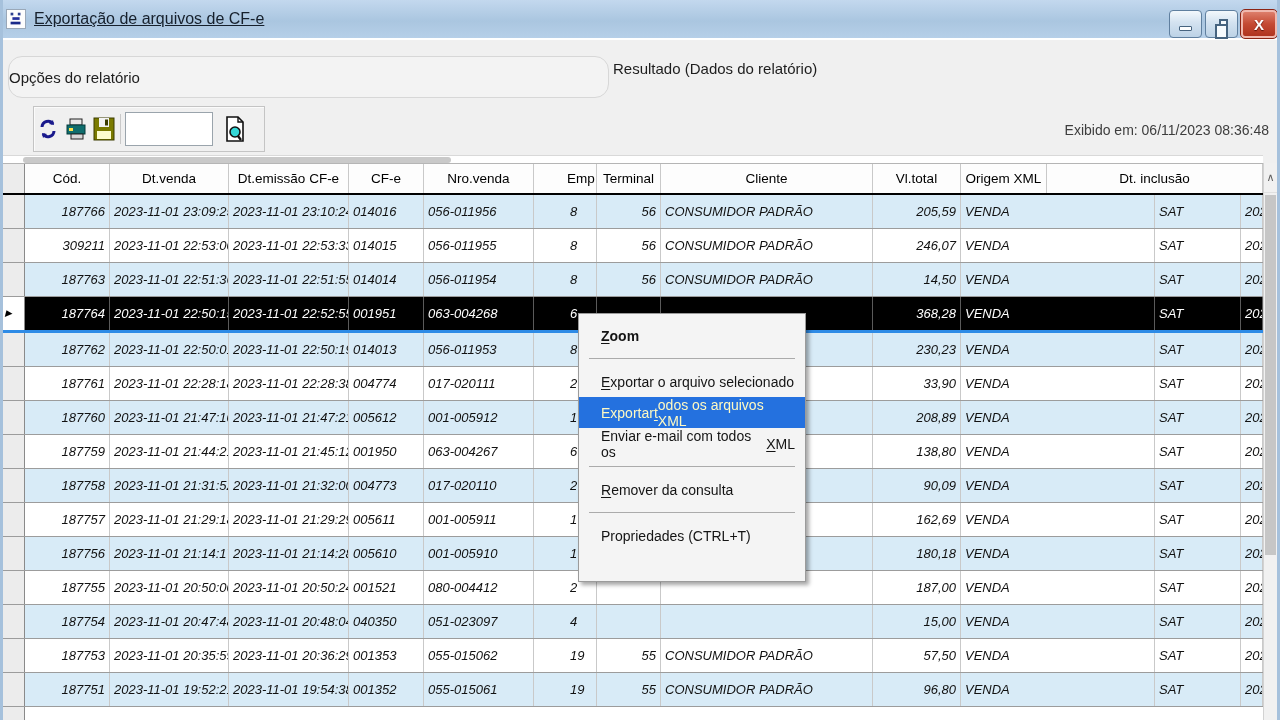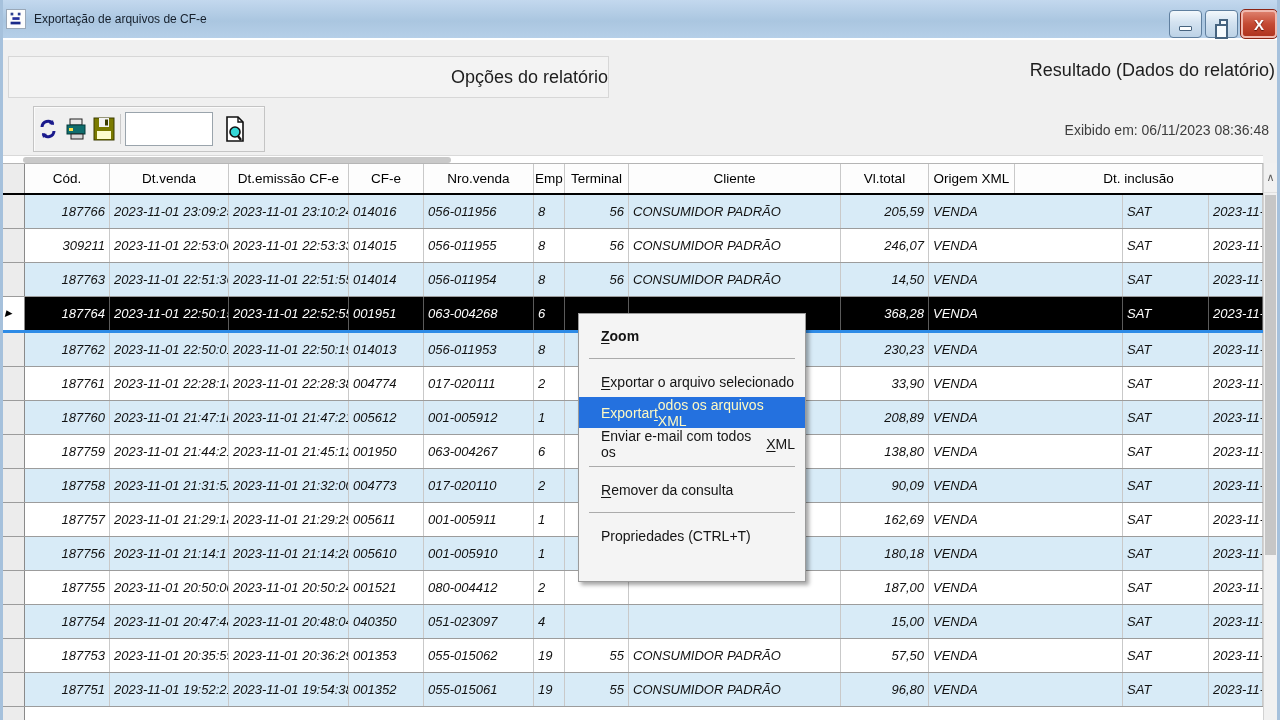--- a/index.html
+++ b/index.html
@@ -7,35 +7,35 @@
   body { font-family:"Liberation Sans", sans-serif; background:#f0f0f0; position:relative; color:#111; }
 
   
   .frame { position:absolute; inset:0; border-left:3px solid #a6c1dc; border-right:3px solid #a6c1dc; pointer-events:none; z-index:50; }
 
   
   .titlebar { position:absolute; top:0; left:0; right:0; height:40px;
     background:linear-gradient(180deg,#c3d8ee 0%,#aac6e0 55%,#b6cfe8 100%);
     display:flex; align-items:center; border-bottom:2px solid #ffffff; }
   .app-icon { width:20px; height:20px; margin:0 8px 0 6px; background:#fdfdfd; border:1px solid #9aa8b8; display:block; }
-  .title-text { font-size:12px; color:#16202c; }
+  .title-text { font-size:16px; color:#16202c;text-decoration:underline; }
   .winbtns { position:absolute; right:3px; top:10px; display:flex; gap:3px; }
   .winbtn { width:33px; height:28px; border:1px solid #5f7f9f; border-radius:4px;
     background:linear-gradient(180deg,#f3f8fc 0%,#d3e2f0 45%,#bcd2e6 100%);
     display:flex; align-items:center; justify-content:center; position:relative; }
   .winbtn.close { width:36px; border:2px solid #f0b8ae; outline:1px solid #8c2414;
     background:linear-gradient(180deg,#dd7e6b 0%,#c44a33 50%,#b03420 100%);
     color:#fff; font-weight:bold; font-size:15px; text-shadow:0 1px 1px #5d120a; }
   .glyph-min { width:13px; height:5px; background:#fcfdfe; border:1px solid #46637f; border-radius:1px; margin-top:8px; }
   .glyph-restore { width:9px; height:11px; border:2px solid #46637f; background:#f6fafd; position:relative; margin-left:4px; }
   .glyph-restore::before { content:""; position:absolute; left:-6px; top:3px; width:9px; height:11px; border:2px solid #46637f; background:#f6fafd; }
 
   
   .tabstrip { position:absolute; top:42px; left:3px; right:3px; height:58px; background:#f0f0f0; }
-  .tab { font-size:18px; color:#1d1d1d; display:flex; justify-content:flex-end; }
+  .tab { font-size:15px; color:#1d1d1d; display:flex; justify-content:flex-start;border-radius:14px; }
   .tab-inactive { position:absolute; left:5px; top:14px; width:601px; height:42px;
     background:#f3f3f3; border:1px solid #d7d7d7; align-items:center; }
   .tab-active { position:absolute; left:610px; top:2px; right:2px; height:56px; align-items:flex-start; padding-top:16px; }
 
   
   .toolrow { position:absolute; top:100px; left:3px; right:3px; height:55px; background:#f0f0f0; }
   .toolpanel { position:absolute; left:30px; top:6px; width:232px; height:46px;
     background:#f0f0f0; border:1px solid #c4c4c4; box-shadow:inset 1px 1px 0 #fbfbfb; display:flex; align-items:center; }
   .tbtn { width:28px; height:34px; display:flex; align-items:center; justify-content:center; }
   .tbtn svg { display:block; }
@@ -59,21 +59,21 @@
   .trow.sel { background:#000; color:#fff; border-bottom:3px solid #2e8be6; height:36px; }
   .cell { font-size:13px; display:flex; align-items:center; border-right:1px solid #c9c9c9;
     height:100%; white-space:nowrap; overflow:hidden; padding:0 4px; }
   .trow.sel .cell { border-right-color:#5a5a5a; }
   .gutter { width:22px; min-width:22px; background:#ececec; border-right:1px solid #8a8a8a;
     display:flex; align-items:center; justify-content:flex-start; padding-left:2px; height:100%; }
   .trow.sel .gutter { background:#fff; color:#000; }
   .rowarrow { font-size:9px; color:#000; line-height:1; }
   
   .w0{width:85px;min-width:85px;} .w1{width:119px;min-width:119px;} .w2{width:120px;min-width:120px;}
-  .w3{width:75px;min-width:75px;}  .w4{width:110px;min-width:110px;} .w5{width:31px;min-width:31px;}
+  .w3{width:75px;min-width:75px;}  .w4{width:110px;min-width:110px;} .w5{width:31px;min-width:31px;margin-left:32px;}
   .w6{width:64px;min-width:64px;}  .w7{width:212px;min-width:212px;} .w8{width:88px;min-width:88px;}
   .w9{width:194px;min-width:194px;}.w10{width:86px;min-width:86px;}  .w11{flex:1;}
   .al-r{justify-content:flex-end;} .al-l{justify-content:flex-start;}
 
   
   .vscroll { position:absolute; right:3px; top:163px; bottom:0; width:14px; background:#f1f1f1; border-left:1px solid #d2d2d2; }
   .vbtn { height:30px; display:flex; align-items:center; justify-content:center; font-size:11px; color:#5d5d5d; border-bottom:1px solid #e0e0e0; }
   .vthumb { position:absolute; left:1px; right:1px; top:32px; height:360px; background:#c6c6c6; }
 
   

